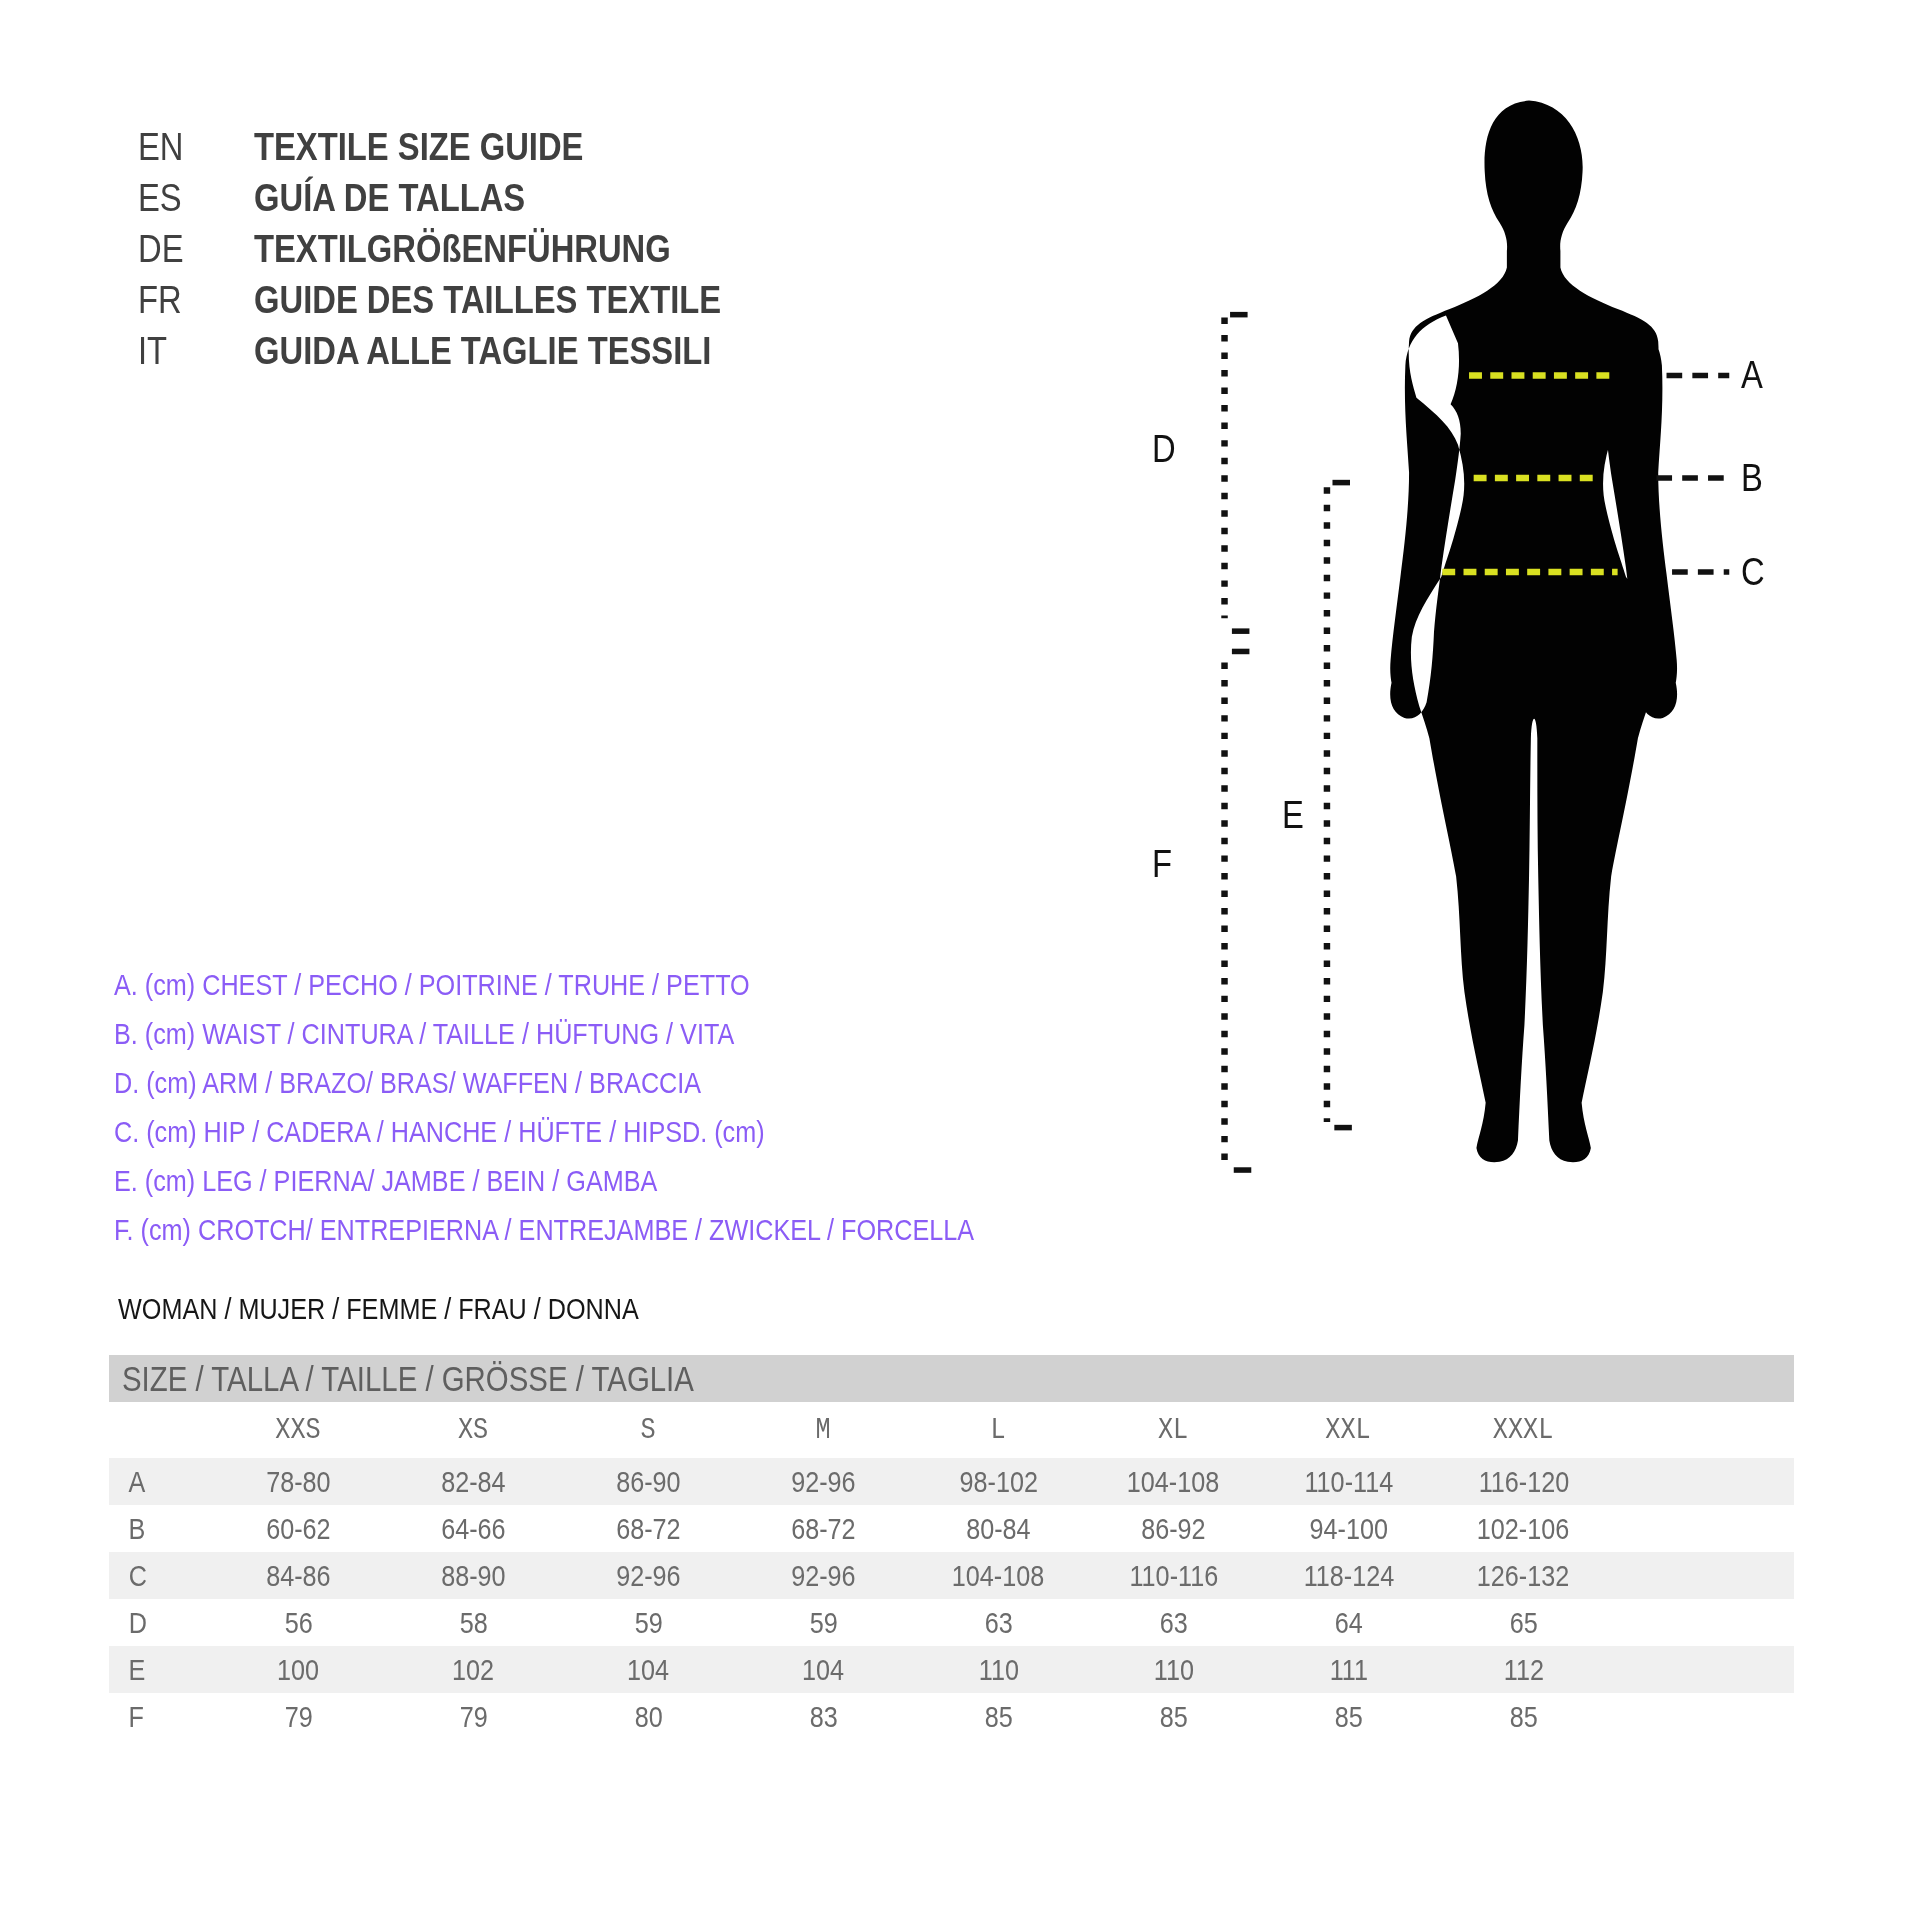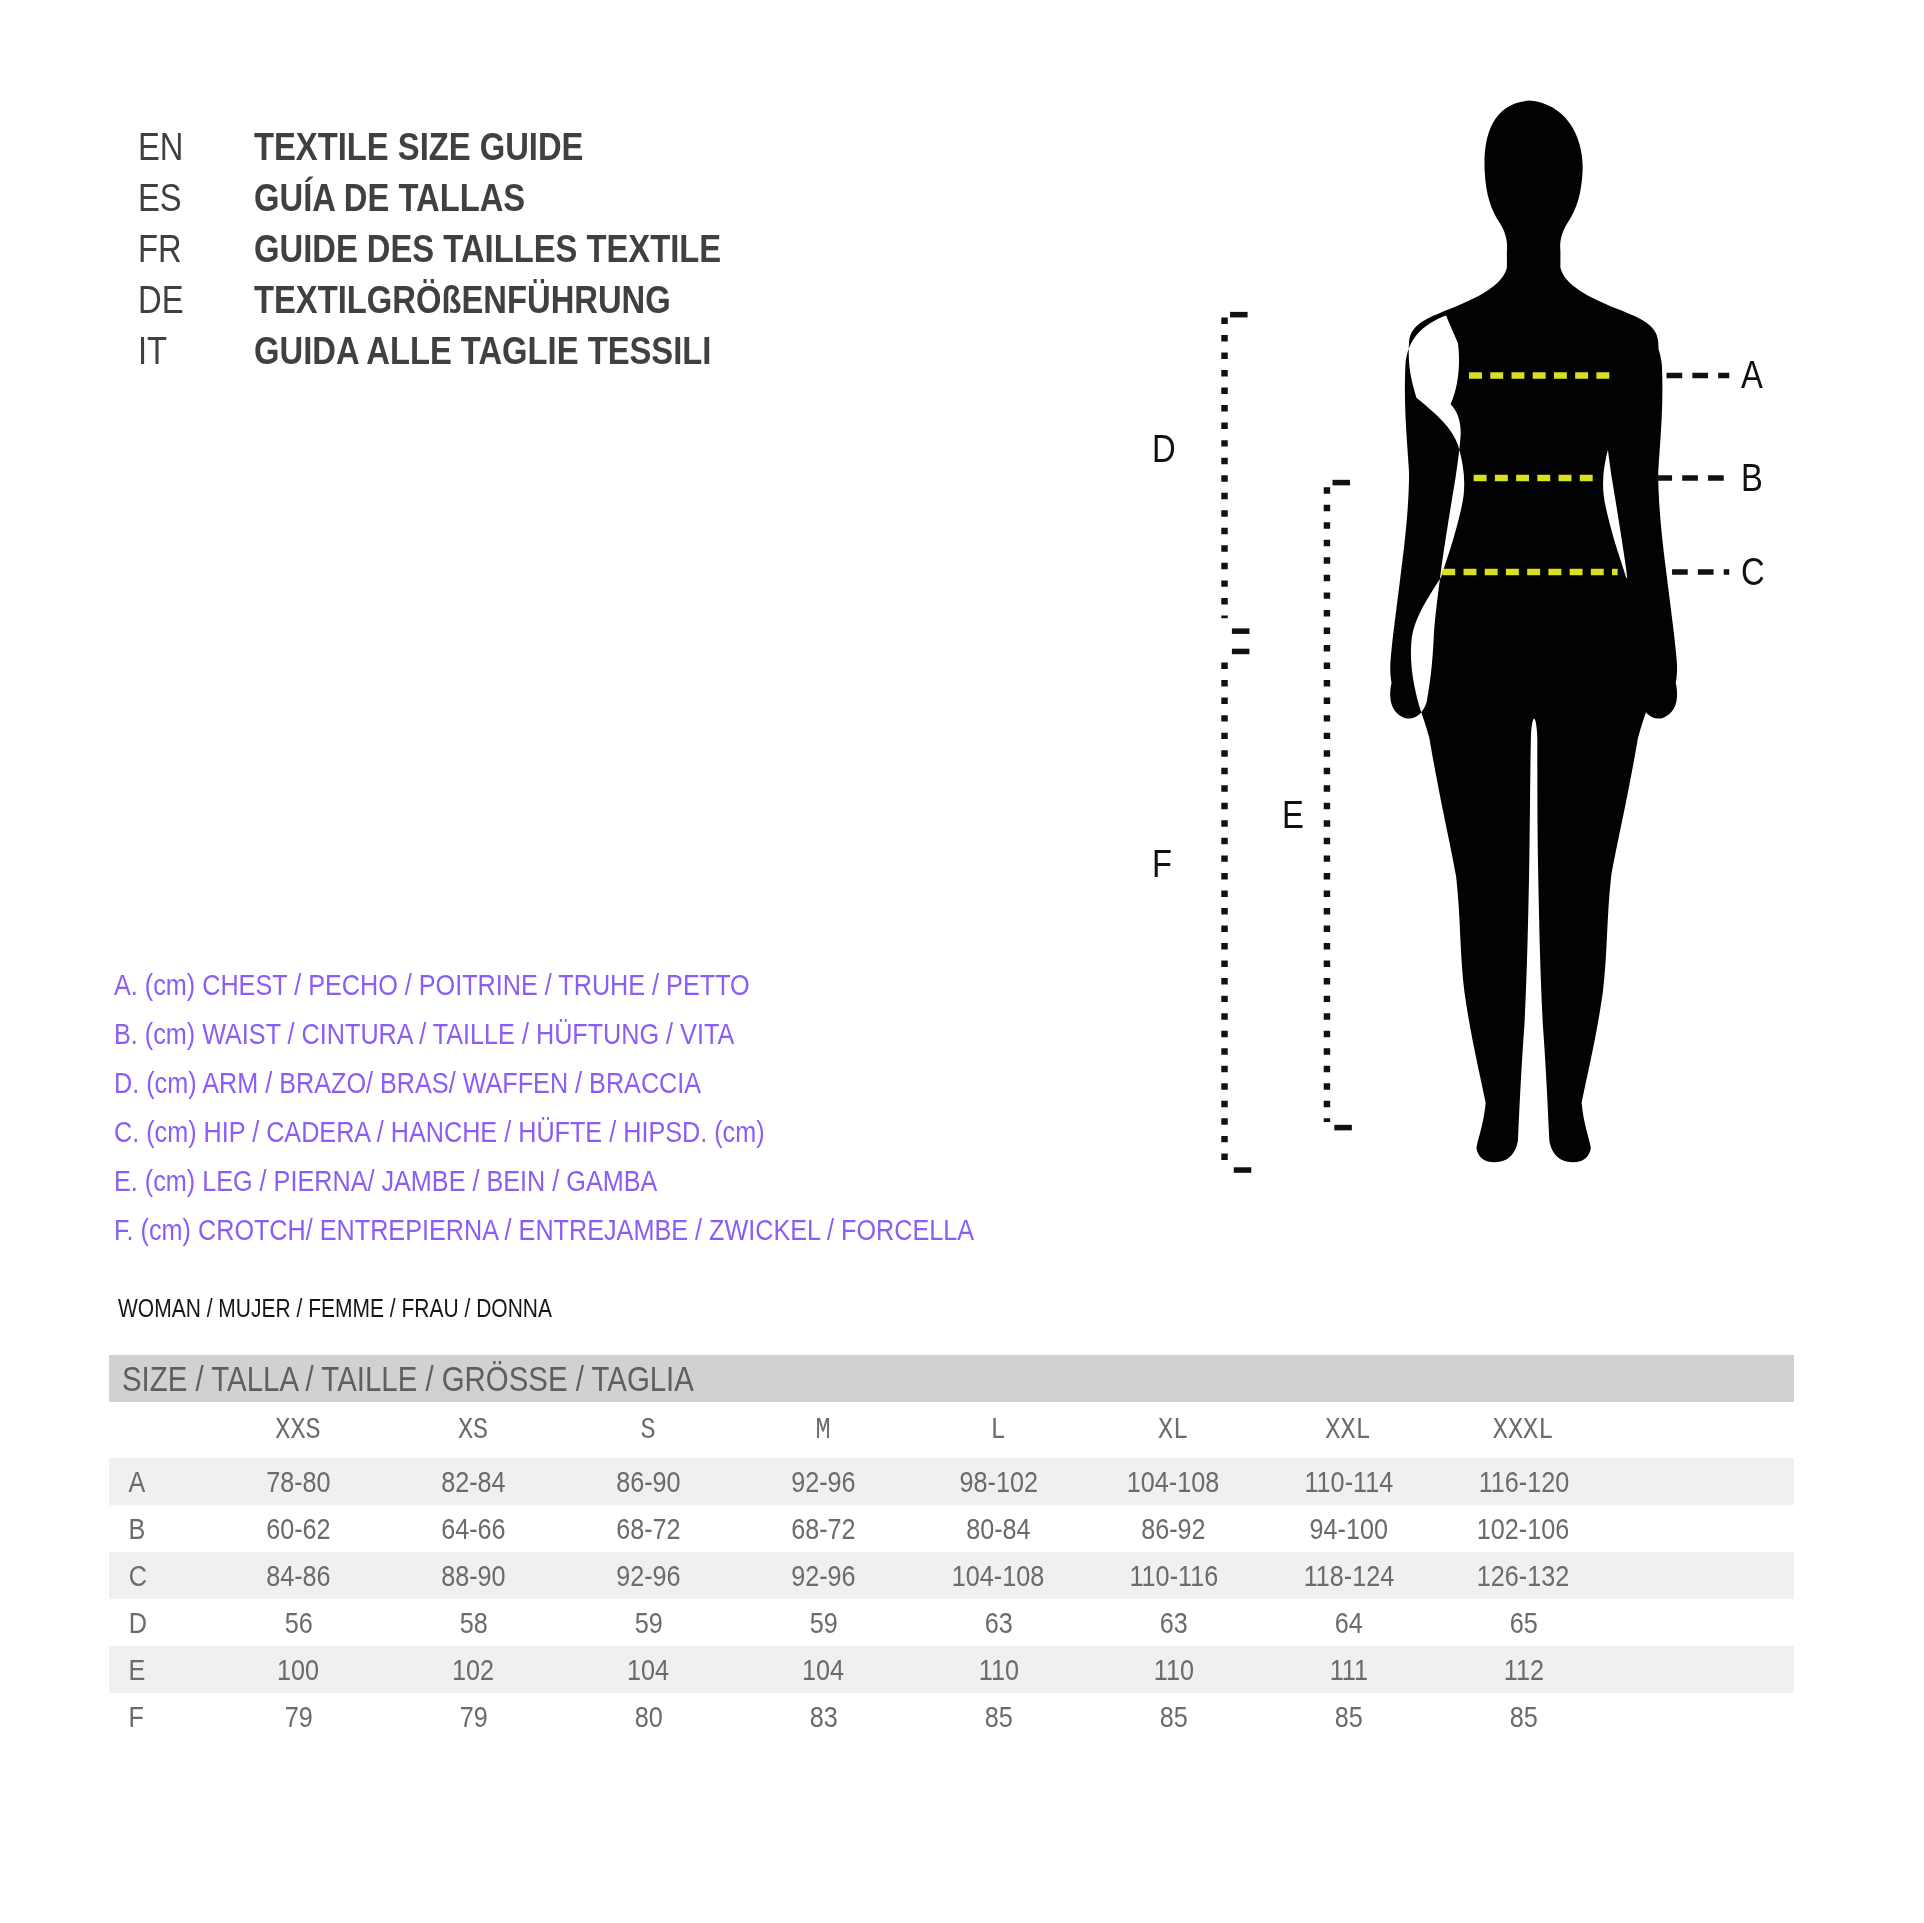--- a/index.html
+++ b/index.html
@@ -30,21 +30,21 @@
   #dim-c{left:1741px;top:550px;}
   #dim-d{left:1152px;top:427px;}
   #dim-e{left:1282px;top:793px;}
   #dim-f{left:1152px;top:842px;}
 
   
   #legend{position:absolute;left:114px;top:960px;}
   .legend-line{height:49px;line-height:49px;font-size:30px;color:#8b5cf6;}
 
   
-  #gender{position:absolute;left:118px;top:1288px;height:41px;line-height:41px;font-size:25px;color:#161616;}
+  #gender{position:absolute;left:118px;top:1288px;height:41px;line-height:41px;font-size:30px;color:#161616;}
 
   
   #size-table{position:absolute;left:109px;top:1355px;width:1685px;font-size:30px;color:#6b6b6b;}
   #table-bar{height:47px;line-height:47px;background:#d1d1d1;color:#5f5f5f;font-size:35px;padding-left:13px;box-sizing:border-box;}
   .t-row{display:grid;grid-template-columns:102px repeat(8,175px) 1fr;height:47px;line-height:47px;align-items:center;}
   #header-row{height:56px;line-height:48px;font-family:Liberation Mono, monospace;}
   .t-cell{text-align:center;}
   .t-label{text-align:left;padding-left:17.5px;}
   .t-row.alt{background:#f0f0f0;}
 </style>
@@ -56,26 +56,26 @@
   <div id="langs">
       <div class="lang-row">
         <span class="lang-code"><span class="cn">EN</span></span>
         <span class="lang-title"><span class="cn">TEXTILE SIZE GUIDE</span></span>
       </div>
       <div class="lang-row">
         <span class="lang-code"><span class="cn">ES</span></span>
         <span class="lang-title"><span class="cn">GUÍA DE TALLAS</span></span>
       </div>
       <div class="lang-row">
+        <span class="lang-code"><span class="cn">DE</span></span>
+        <span class="lang-title"><span class="cn">TEXTILGRÖßENFÜHRUNG</span></span>
+      </div>
+      <div class="lang-row">
         <span class="lang-code"><span class="cn">FR</span></span>
         <span class="lang-title"><span class="cn">GUIDE DES TAILLES TEXTILE</span></span>
-      </div>
-      <div class="lang-row">
-        <span class="lang-code"><span class="cn">DE</span></span>
-        <span class="lang-title"><span class="cn">TEXTILGRÖßENFÜHRUNG</span></span>
       </div>
       <div class="lang-row">
         <span class="lang-code"><span class="cn">IT</span></span>
         <span class="lang-title"><span class="cn">GUIDA ALLE TAGLIE TESSILI</span></span>
       </div>
     </div>
 
   <svg id="figure-svg" viewBox="0 0 2085 2084" xmlns="http://www.w3.org/2000/svg">
 
     <path d="M 1657 109

